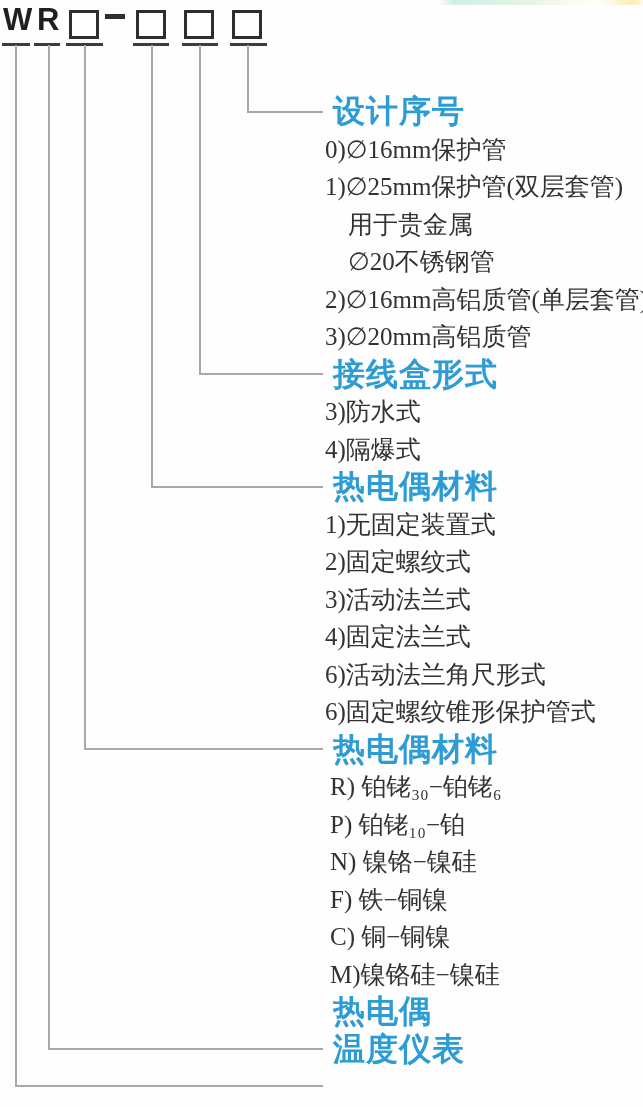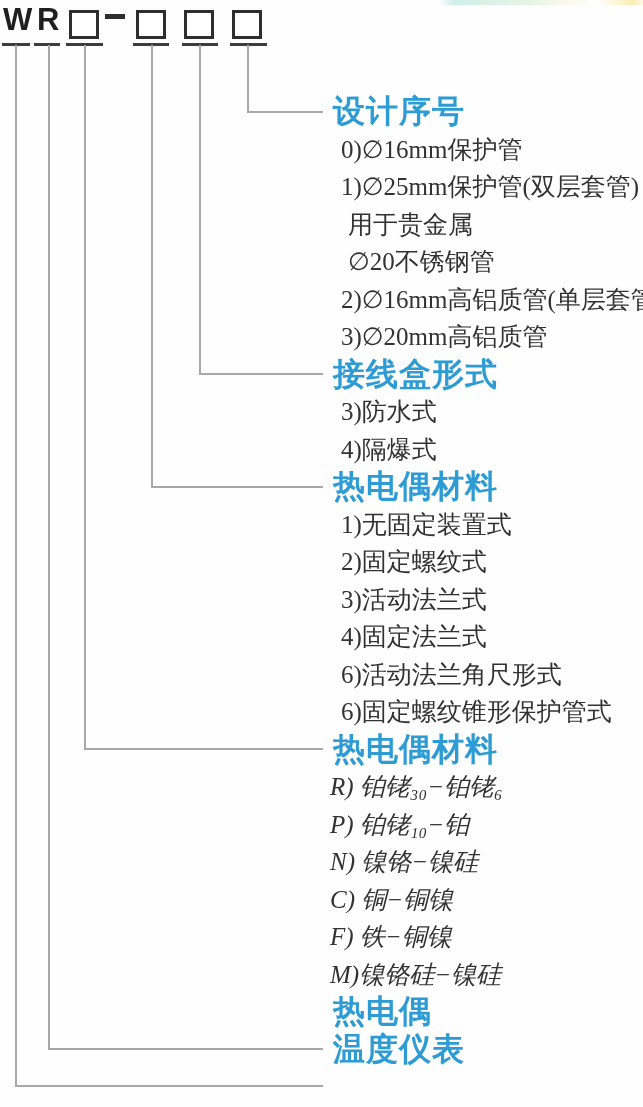--- a/index.html
+++ b/index.html
@@ -68,22 +68,22 @@
   .line {
     height:37.5px; line-height:37.5px; white-space:nowrap;
     font-size:25px; color:#323232;
   }
   .line.heading {
     font-family:"Liberation Sans","DejaVu Sans",sans-serif;
     font-weight:700; color:#2e9cd4; padding-left:8px;
     font-size:32px; letter-spacing:1px;
   }
   .line.item  { font-family:"Liberation Serif","DejaVu Serif",serif; }
-  .line.digit { padding-left:0;margin-left:16px; }
-  .line.alpha { padding-left:5px;font-style:italic; }
+  .line.digit { padding-left:0; }
+  .line.alpha { padding-left:5px; }
   .line.indent{ padding-left:23px; }
 </style>
 </head>
 <body>
 
 <div class="canvas">
 
   <div class="artifact"></div>
 
   <div>
@@ -125,20 +125,20 @@
       <div class="line item digit">1)无固定装置式</div>
       <div class="line item digit">2)固定螺纹式</div>
       <div class="line item digit">3)活动法兰式</div>
       <div class="line item digit">4)固定法兰式</div>
       <div class="line item digit">6)活动法兰角尺形式</div>
       <div class="line item digit">6)固定螺纹锥形保护管式</div>
       <div class="line heading">热电偶材料</div>
       <div class="line item alpha">R) 铂铑₃₀−铂铑₆</div>
       <div class="line item alpha">P) 铂铑₁₀−铂</div>
       <div class="line item alpha">N) 镍铬−镍硅</div>
+      <div class="line item alpha">F) 铁−铜镍</div>
       <div class="line item alpha">C) 铜−铜镍</div>
-      <div class="line item alpha">F) 铁−铜镍</div>
       <div class="line item alpha">M)镍铬硅−镍硅</div>
       <div class="line heading">热电偶</div>
       <div class="line heading">温度仪表</div>
     </div>
 
 </div>
 
 </body></html>

